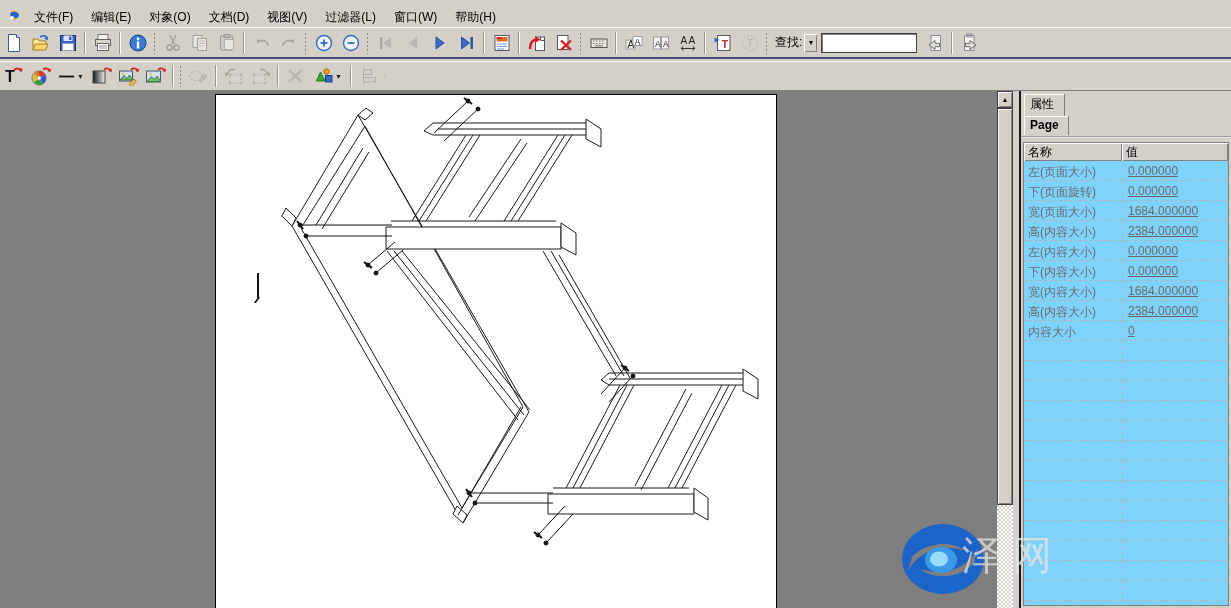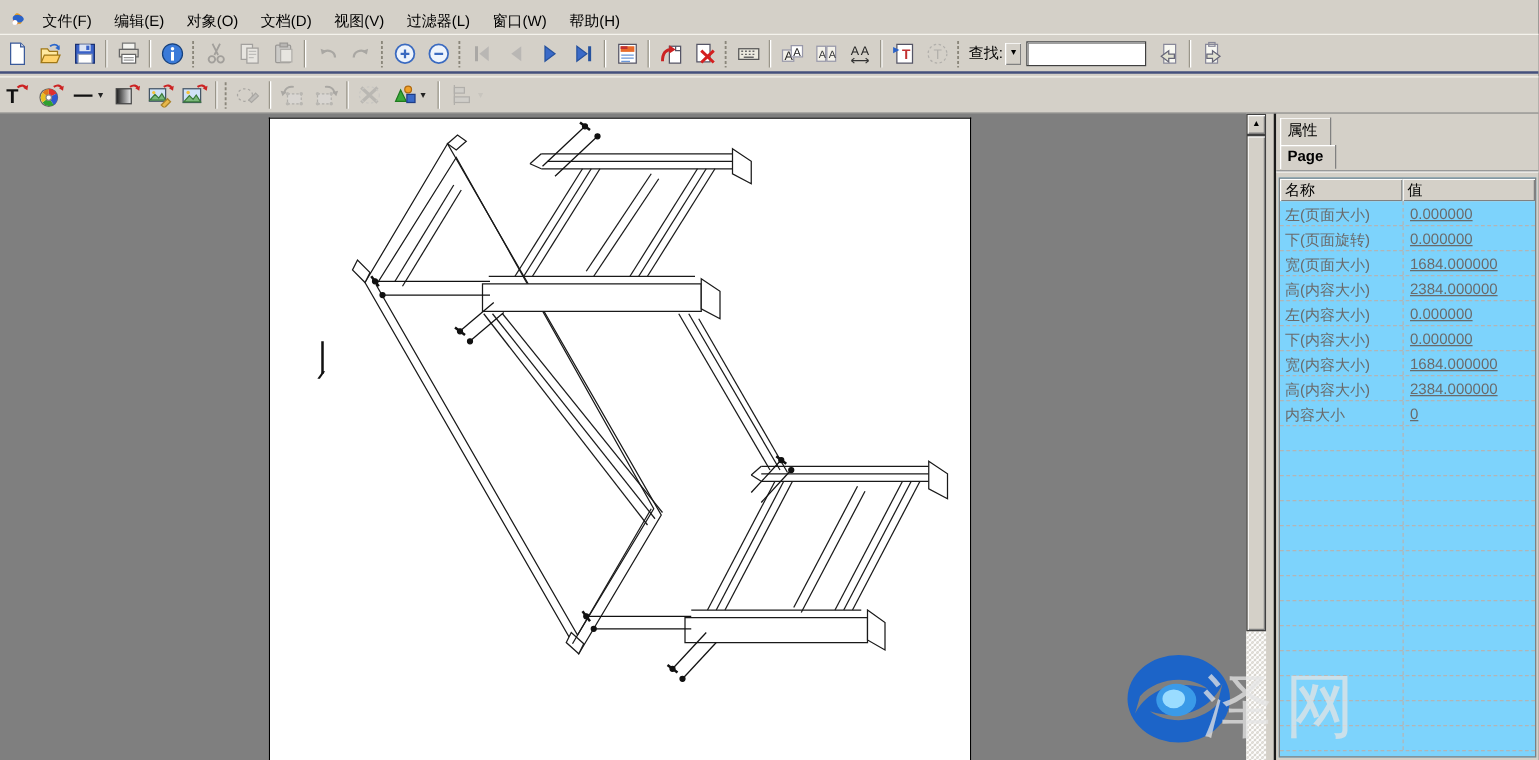--- a/index.html
+++ b/index.html
@@ -74,21 +74,21 @@
     padding:1px 4px; color:#000; }
   .phcell.c1 { width:98px; }
   .phcell.c2 { flex:1; }
   .prop-row { display:flex; height:20px; border-bottom:1px dashed #b4b4b4; color:#6a6a6a;justify-content:flex-end; }
   .prop-row .c1 { width:98px; padding:3px 4px 0 4px; overflow:hidden; white-space:nowrap; }
   .prop-row .c2 { flex:1; padding:3px 4px 0 5px; border-left:1px dashed #b4b4b4; overflow:hidden;text-decoration:underline; }
   .prop-row.empty .c1 { border:none; }
 
   
   .wm { position:absolute; pointer-events:none; z-index:50; }
-  .wm-text { left:962px; top:437px; font-size:56px; color:rgba(228,228,228,0.75);
+  .wm-text { left:962px; top:437px; font-size:40px; color:rgba(228,228,228,0.75);
     letter-spacing:10px; font-weight:400; white-space:nowrap; }
 
   .cursor-bar { position:absolute; left:41px; top:178px; width:2px; height:26px; background:#111; }
   .cursor-foot { position:absolute; left:40px; top:202px; width:6px; height:6px;
     border-left:2px solid #111; transform:skewX(-35deg); }
 
   svg text { font-family:"Liberation Sans",sans-serif; }
 </style>
 </head>
 <body>

